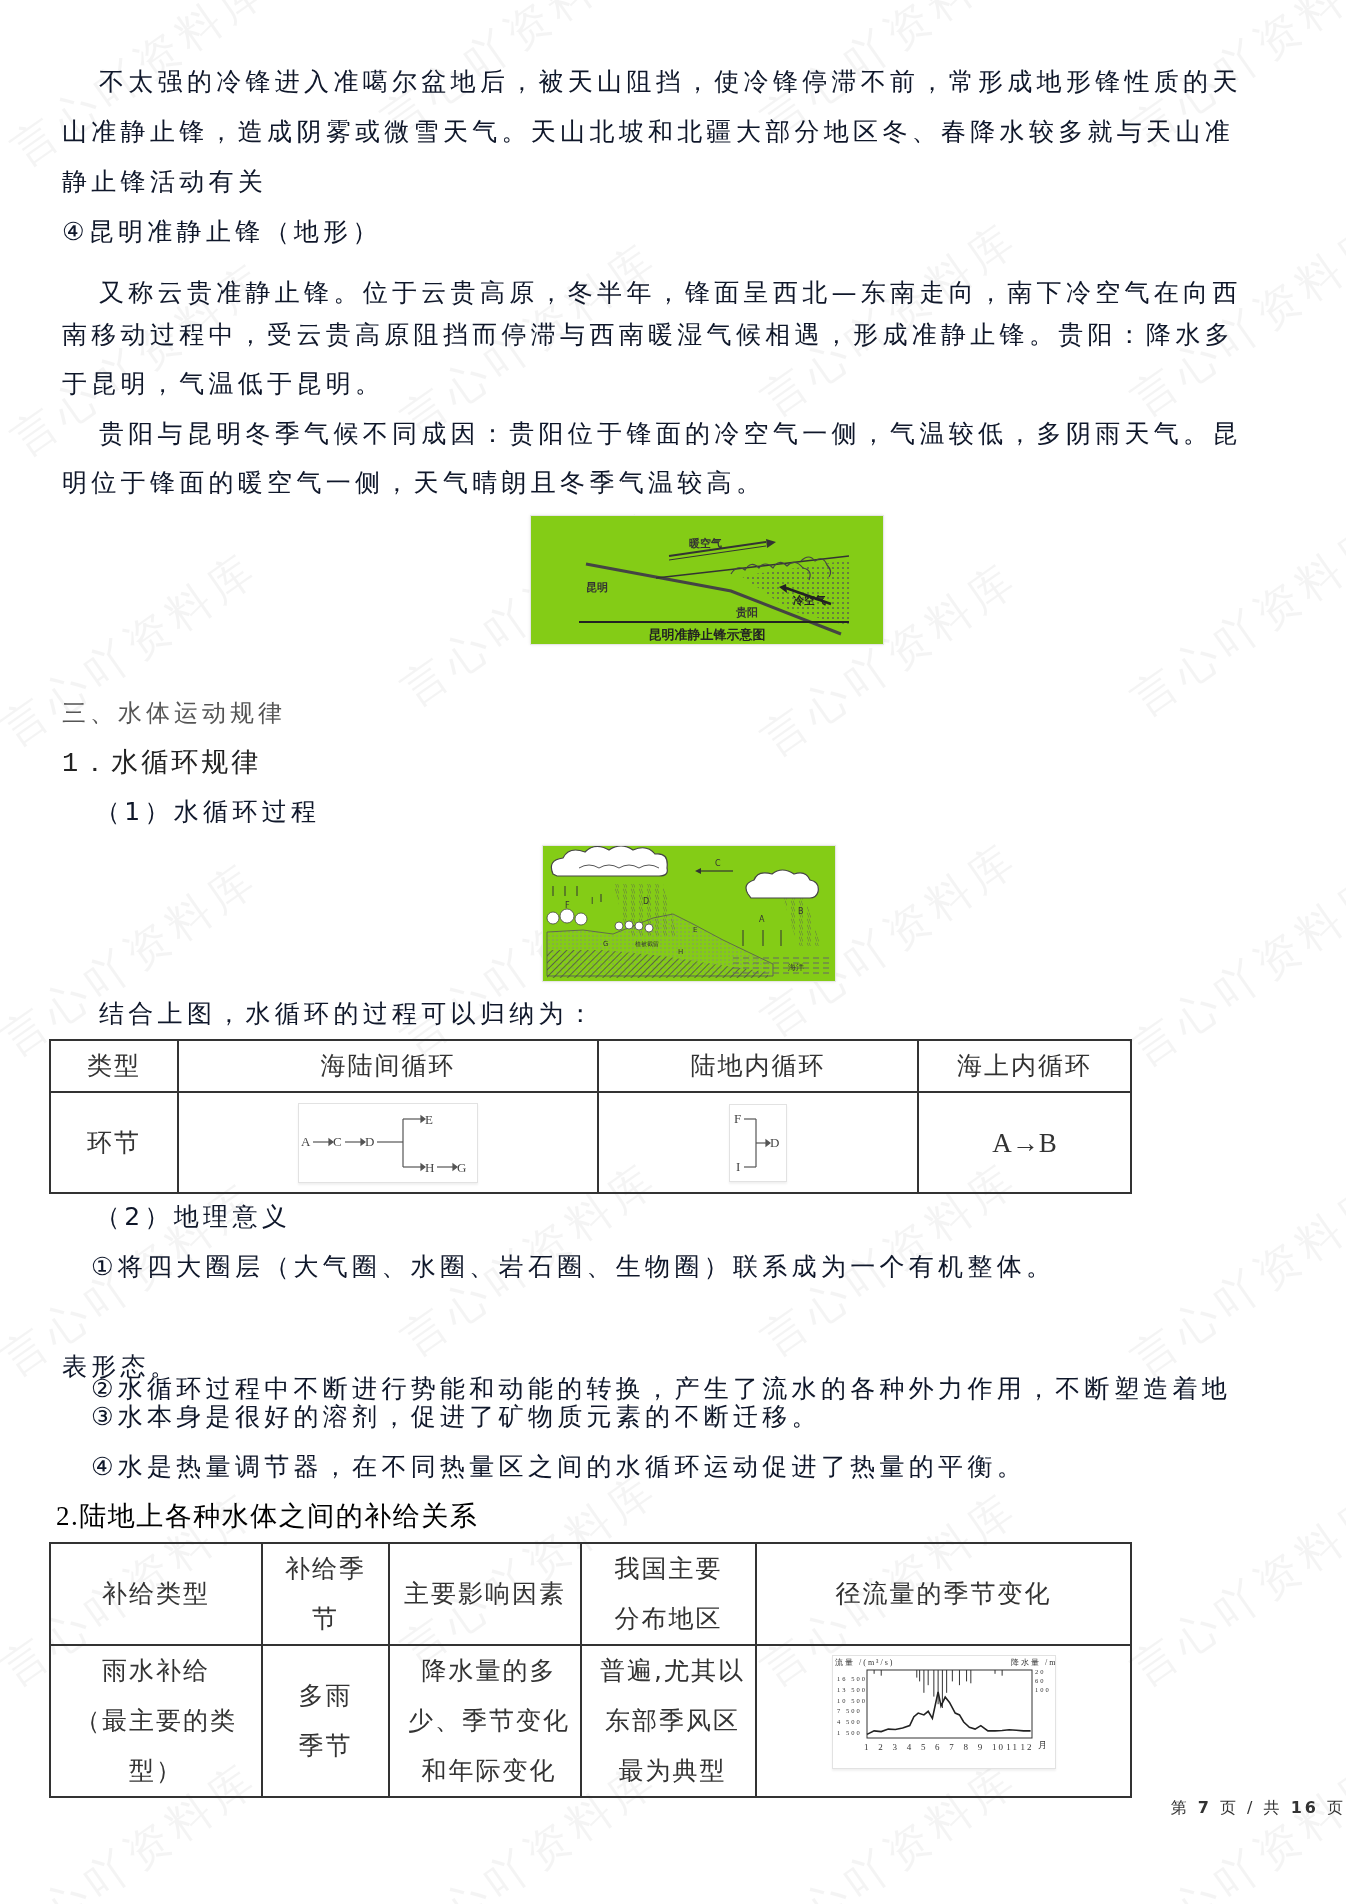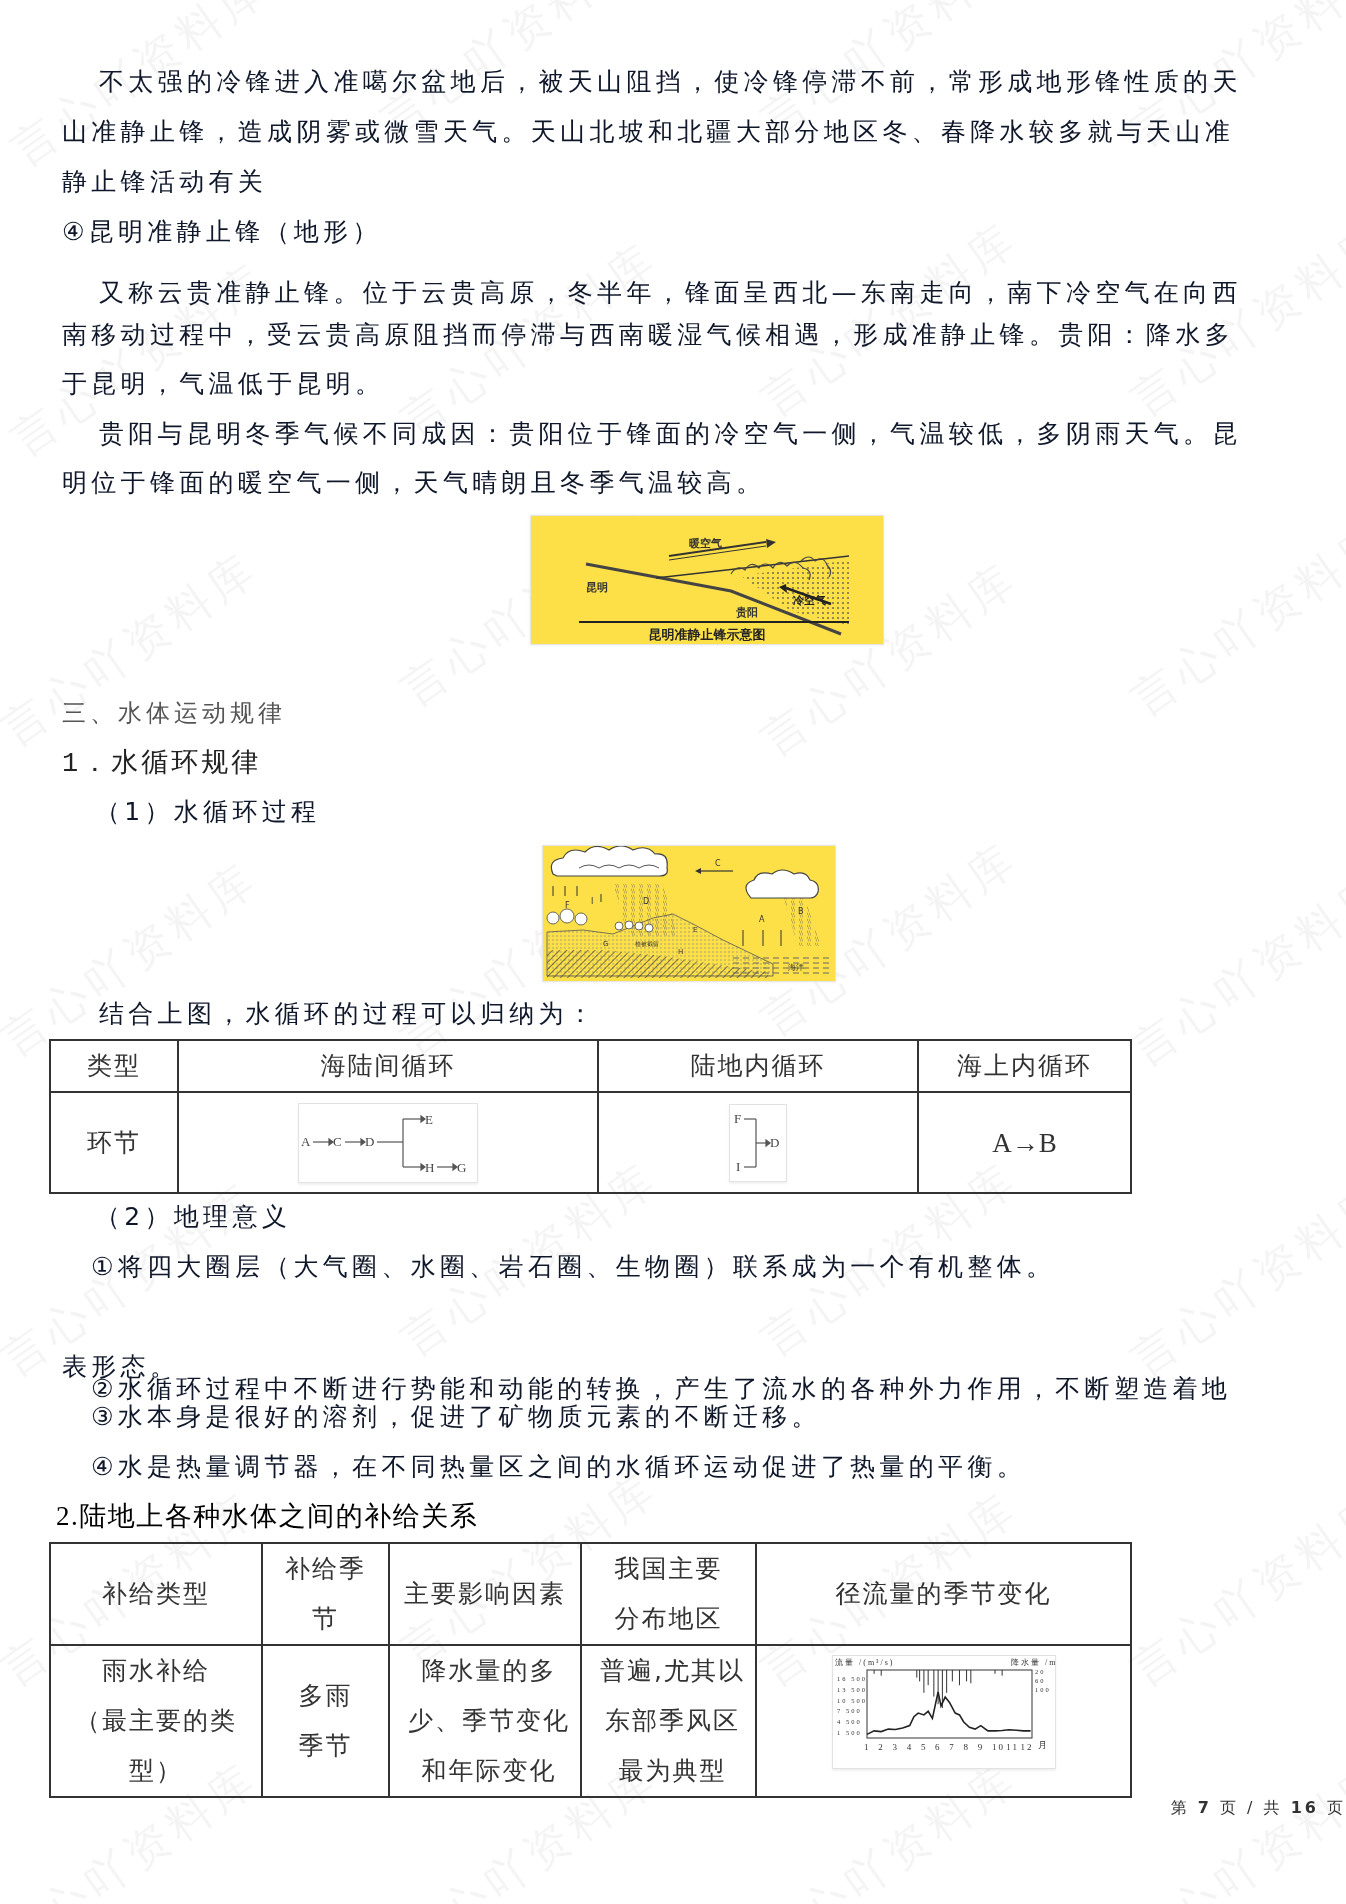--- a/index.html
+++ b/index.html
@@ -16,21 +16,21 @@
   }
   .line {
     position: absolute; left: 62px; font-size: 25px; line-height: 32px;
     letter-spacing: 4.3px; white-space: nowrap; z-index: 1; color: #0f172a;
   }
   .indent { left: 99px; }
   .h-section { font-size: 24px; color: #555; letter-spacing: 4px; }
   .h-num { font-size: 27px; color: #222; letter-spacing: 3px; font-family: Liberation Mono, monospace; }
   .h-num2 { font-size: 27px; color: #000000; letter-spacing: 1.5px; font-family: "Liberation Serif", "DejaVu Serif", serif; }
   .figure {
-    position: absolute; background: #fde047; border: 1px solid #e6e6e6;
+    position: absolute; background: #84cc16; border: 1px solid #e6e6e6;
     box-shadow: 0 0 3px rgba(0,0,0,0.08); z-index: 1;
   }
   .figure svg { display: block; width: 100%; height: 100%; }
   table.grid {
     position: absolute; border-collapse: collapse; z-index: 1; table-layout: fixed;
   }
   table.grid td {
     border: 2px solid #333; text-align: center; vertical-align: middle;
     font-size: 25px; color: #333; letter-spacing: 2px; padding: 0; line-height: 50px;
   }

